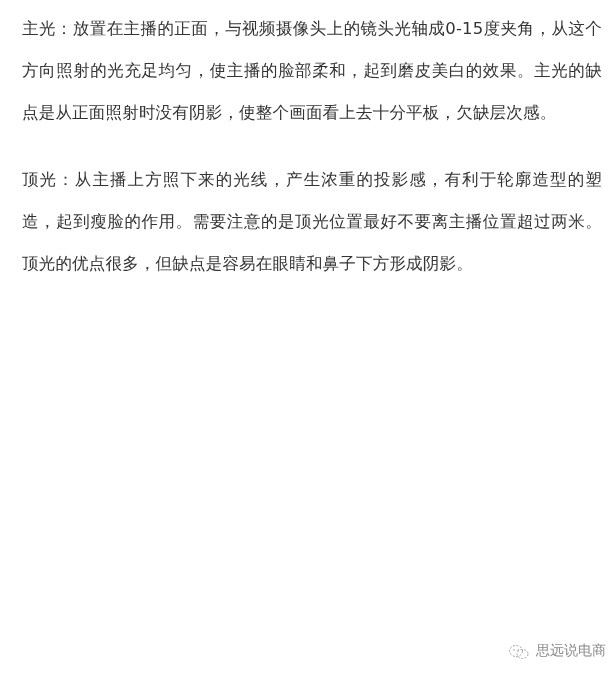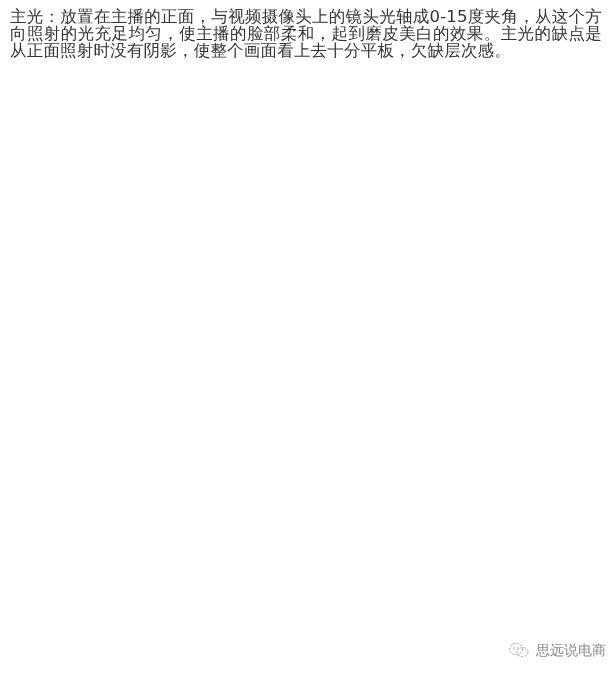--- a/index.html
+++ b/index.html
@@ -3,39 +3,40 @@
   <meta charset="utf-8">
   <style>
     html, body { margin: 0; padding: 0; background: #ffffff; }
     body {
       width: 616px; height: 679px; overflow: hidden; position: relative;
       font-family: "DejaVu Sans", "Liberation Sans", sans-serif;
       color: #333333;
     }
     .article { position: absolute; left: 10px; top: 8px; width: 592px; }
     .para {
-      margin: 0 0 25px 0;
+      margin: 0 0 25px 12px;
       font-size: 16.5px;
-      line-height: 17px;
+      line-height: 42px;
       letter-spacing: 0.2px;
       word-break: break-all;
       text-align: justify;
     }
     .watermark {
       position: absolute; right: 10px; top: 642px;
-      display: flex; align-items: flex-start; gap: 6px;
+      display: flex; align-items: flex-end; gap: 6px;
       color: #8a8a8a; font-size: 14px;
     }
     .wm-icon { width: 22px; height: 16px; }
   </style>
 </head>
 <body>
 
 <div class="article">
   <p class="para">主光：放置在主播的正面，与视频摄像头上的镜头光轴成0-15度夹角，从这个方向照射的光充足均匀，使主播的脸部柔和，起到磨皮美白的效果。主光的缺点是从正面照射时没有阴影，使整个画面看上去十分平板，欠缺层次感。</p>
+  <p class="para">顶光：从主播上方照下来的光线，产生浓重的投影感，有利于轮廓造型的塑造，起到瘦脸的作用。需要注意的是顶光位置最好不要离主播位置超过两米。顶光的优点很多，但缺点是容易在眼睛和鼻子下方形成阴影。</p>
 </div>
 
 <div class="watermark">
   <svg class="wm-icon" viewBox="0 0 22 16">
     <ellipse cx="8" cy="7" rx="6.5" ry="5.5" fill="none" stroke="#a0a0a0" stroke-width="1" stroke-dasharray="2 1.5"></ellipse>
     <ellipse cx="14.5" cy="10" rx="5.5" ry="4.5" fill="none" stroke="#a0a0a0" stroke-width="1" stroke-dasharray="2 1.5"></ellipse>
     <circle cx="6" cy="6" r="0.8" fill="#a0a0a0"></circle>
     <circle cx="10" cy="6" r="0.8" fill="#a0a0a0"></circle>
   </svg>
   <span>思远说电商</span>

